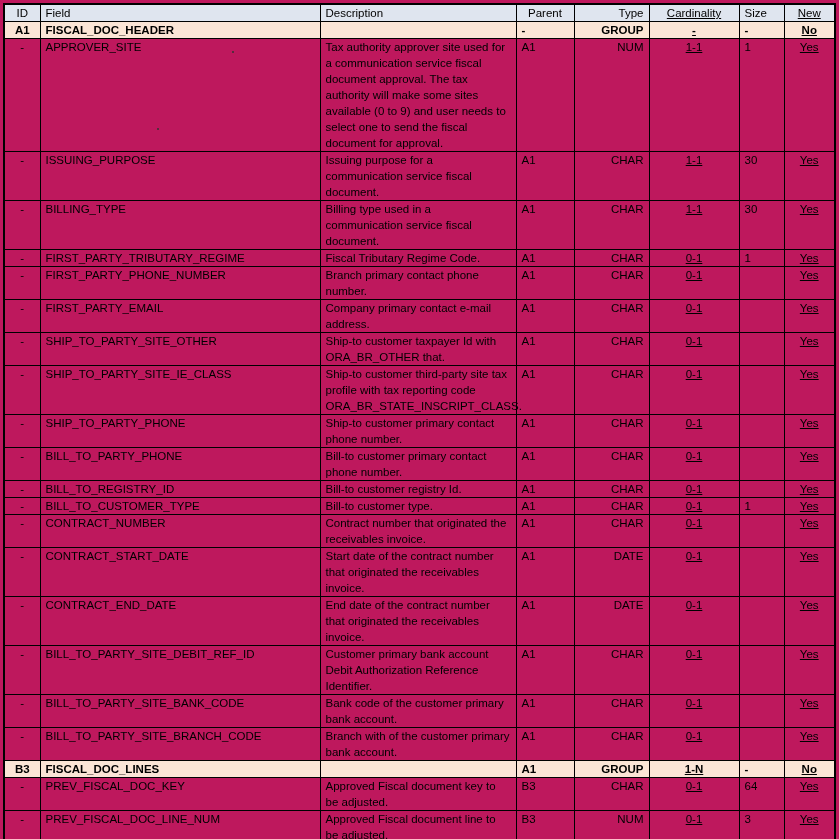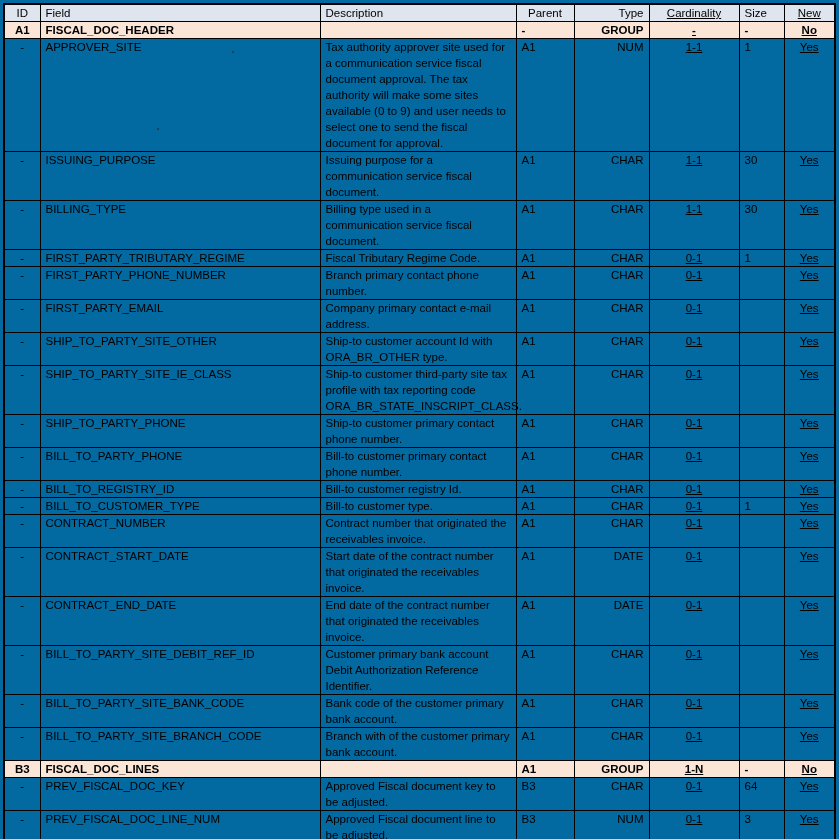--- a/index.html
+++ b/index.html
@@ -6,21 +6,21 @@
     margin: 0;
     padding: 0;
     background: #ffffff;
     font-family: "Liberation Sans", sans-serif;
     color: #000000;
   }
   #page {
     position: relative;
     width: 839px;
     height: 839px;
-    background: #0369a1;
+    background: #be185d;
     overflow: hidden;
   }
   table.spec {
     border-collapse: collapse;
     table-layout: fixed;
     width: 831px;
     margin: 3px 0 0 3px;
     border: 2px solid var(--border-color, #000);
   }
   table.spec th, table.spec td {
@@ -152,21 +152,21 @@
           <td class="col-description">Company primary contact e-mail address.</td>
           <td class="col-parent">A1</td>
           <td class="col-type">CHAR</td>
           <td class="col-cardinality">0-1</td>
           <td class="col-size"></td>
           <td class="col-new">Yes</td>
         </tr>
         <tr>
           <td class="col-id">-</td>
           <td class="col-field">SHIP_TO_PARTY_SITE_OTHER</td>
-          <td class="col-description">Ship-to customer account Id with ORA_BR_OTHER type.</td>
+          <td class="col-description">Ship-to customer taxpayer Id with ORA_BR_OTHER that.</td>
           <td class="col-parent">A1</td>
           <td class="col-type">CHAR</td>
           <td class="col-cardinality">0-1</td>
           <td class="col-size"></td>
           <td class="col-new">Yes</td>
         </tr>
         <tr>
           <td class="col-id">-</td>
           <td class="col-field">SHIP_TO_PARTY_SITE_IE_CLASS</td>
           <td class="col-description">Ship-to customer third-party site tax profile with tax reporting code ORA_BR_STATE_INSCRIPT_CLASS.</td>

